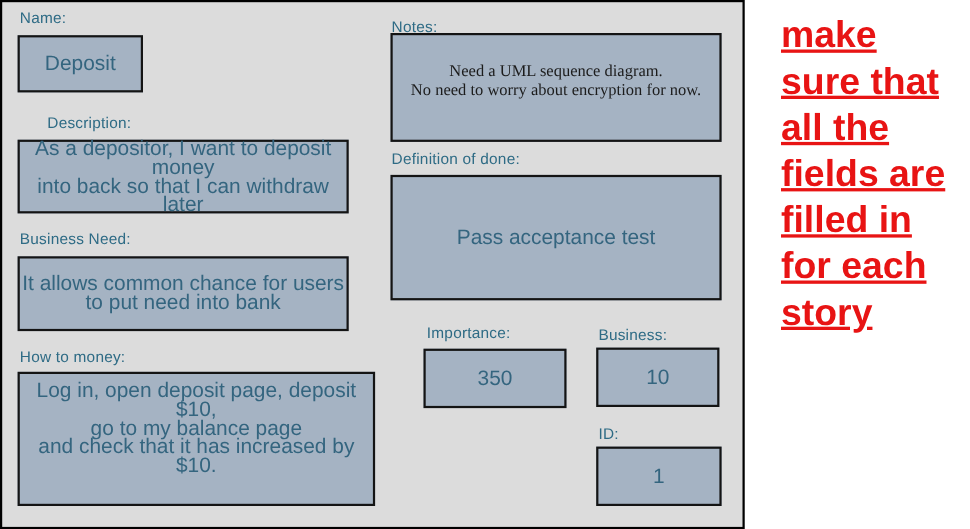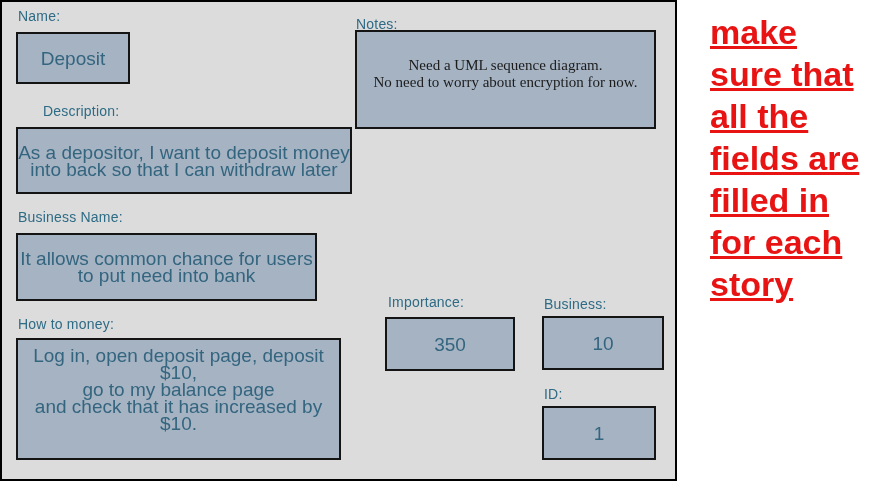--- a/index.html
+++ b/index.html
@@ -43,37 +43,37 @@
     font-size:19px;
     display:flex;align-items:center;justify-content:center;
     text-align:center;
     white-space:pre-line;
     line-height:17px;
   }
   
   [data-name="name-label"]        {left:16px;top:6px;}
   [data-name="name-field"]        {left:14px;top:30px;width:114px;height:52px;}
   [data-name="description-label"] {left:16px;top:101px;margin-left:25px;}
-  [data-name="description-field"] {left:14px;top:125px;width:336px;height:67px;}
+  [data-name="description-field"] {left:14px;top:125px;width:301px;height:67px;}
   [data-name="business-value-label"]{left:16px;top:207px;}
   [data-name="business-value-field"]{left:14px;top:231px;width:301px;height:68px;}
   [data-name="how-to-demo-label"] {left:16px;top:314px;}
   [data-name="how-to-demo-field"] {left:14px;top:336px;width:325px;height:122px;padding-bottom:20px;}
   
   [data-name="notes-label"]       {left:354px;top:14px;}
   [data-name="notes-field"]       {left:353px;top:28px;width:301px;height:99px;
                                    font-family:"Liberation Serif",serif;
                                    font-size:15px;color:var(--notes-text);
                                    padding-bottom:12px;}
   [data-name="definition-of-done-label"]{left:354px;top:134px;}
   [data-name="definition-of-done-field"]{left:353px;top:157px;width:301px;height:114px;}
   [data-name="importance-label"]  {left:386px;top:292px;}
   [data-name="importance-field"]  {left:383px;top:315px;width:130px;height:54px;}
   [data-name="estimate-label"]    {left:542px;top:294px;}
-  [data-name="estimate-field"]    {left:540px;top:314px;width:122px;height:54px;}
+  [data-name="estimate-field"]    {left:540px;top:314px;width:112px;height:54px;}
   [data-name="id-label"]          {left:542px;top:384px;text-align:right;}
   [data-name="id-field"]          {left:540px;top:404px;width:114px;height:54px;}
   
   [data-name="annotation-note"]{
     position:absolute;left:710px;top:11px;width:170px;
     font-family:"Liberation Sans","DejaVu Sans",sans-serif;
     font-weight:bold;
     font-size:34px;line-height:42px;
     color:var(--annotation-color);
     white-space:pre-line;
@@ -87,33 +87,35 @@
 
   <div data-name="story-card-panel">
 
     <div class="label" data-name="name-label">Name:</div>
     <div class="fieldbox" data-name="name-field">Deposit</div>
 
     <div class="label" data-name="description-label">Description:</div>
     <div class="fieldbox" data-name="description-field">As a depositor, I want to deposit money
 into back so that I can withdraw later</div>
 
-    <div class="label" data-name="business-value-label">Business Name:</div>
+    <div class="label" data-name="business-value-label">Business Need:</div>
     <div class="fieldbox" data-name="business-value-field">It allows common chance for users
 to put need into bank</div>
 
     <div class="label" data-name="how-to-demo-label">How to money:</div>
     <div class="fieldbox" data-name="how-to-demo-field">Log in, open deposit page, deposit $10,
 go to my balance page
 and check that it has increased by $10.</div>
 
     <div class="label" data-name="notes-label">Notes:</div>
     <div class="fieldbox" data-name="notes-field">Need a UML sequence diagram.
 No need to worry about encryption for now.</div>
 
+    <div class="label" data-name="definition-of-done-label">Definition of done:</div>
+    <div class="fieldbox" data-name="definition-of-done-field">Pass acceptance test</div>
 
     <div class="label" data-name="importance-label">Importance:</div>
     <div class="fieldbox" data-name="importance-field">350</div>
 
     <div class="label" data-name="estimate-label">Business:</div>
     <div class="fieldbox" data-name="estimate-field">10</div>
 
     <div class="label" data-name="id-label">ID:</div>
     <div class="fieldbox" data-name="id-field">1</div>
 

